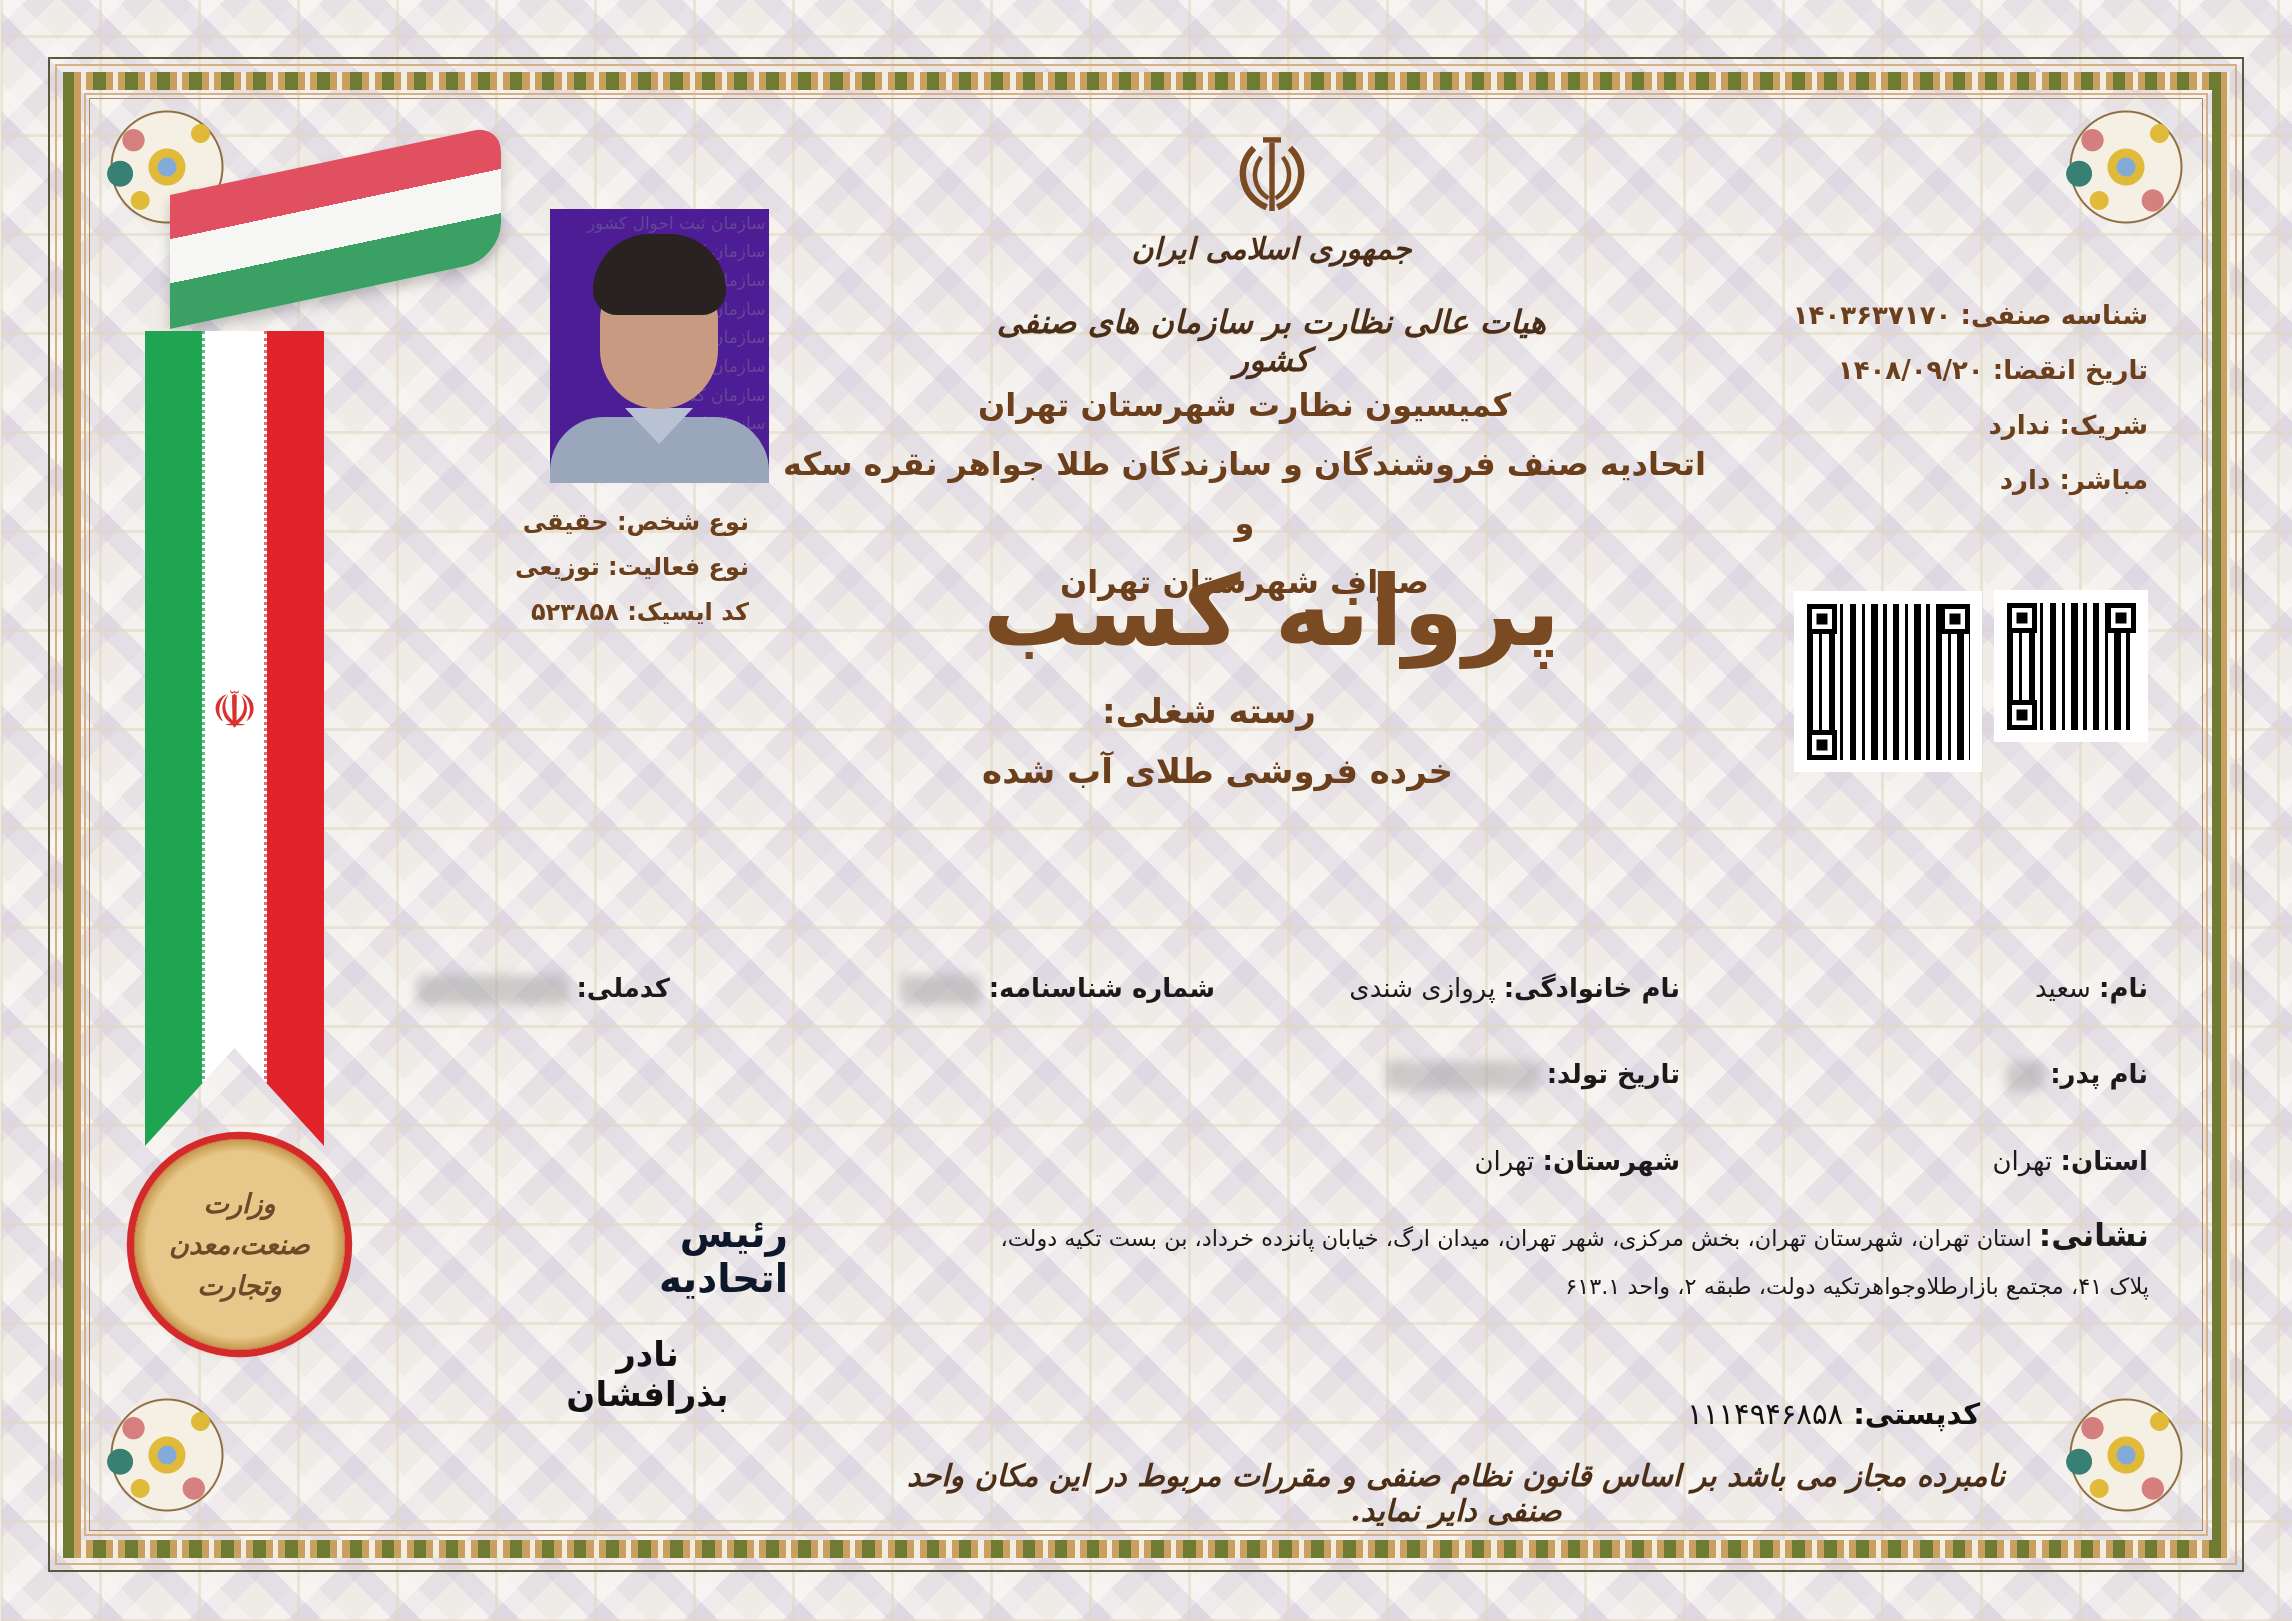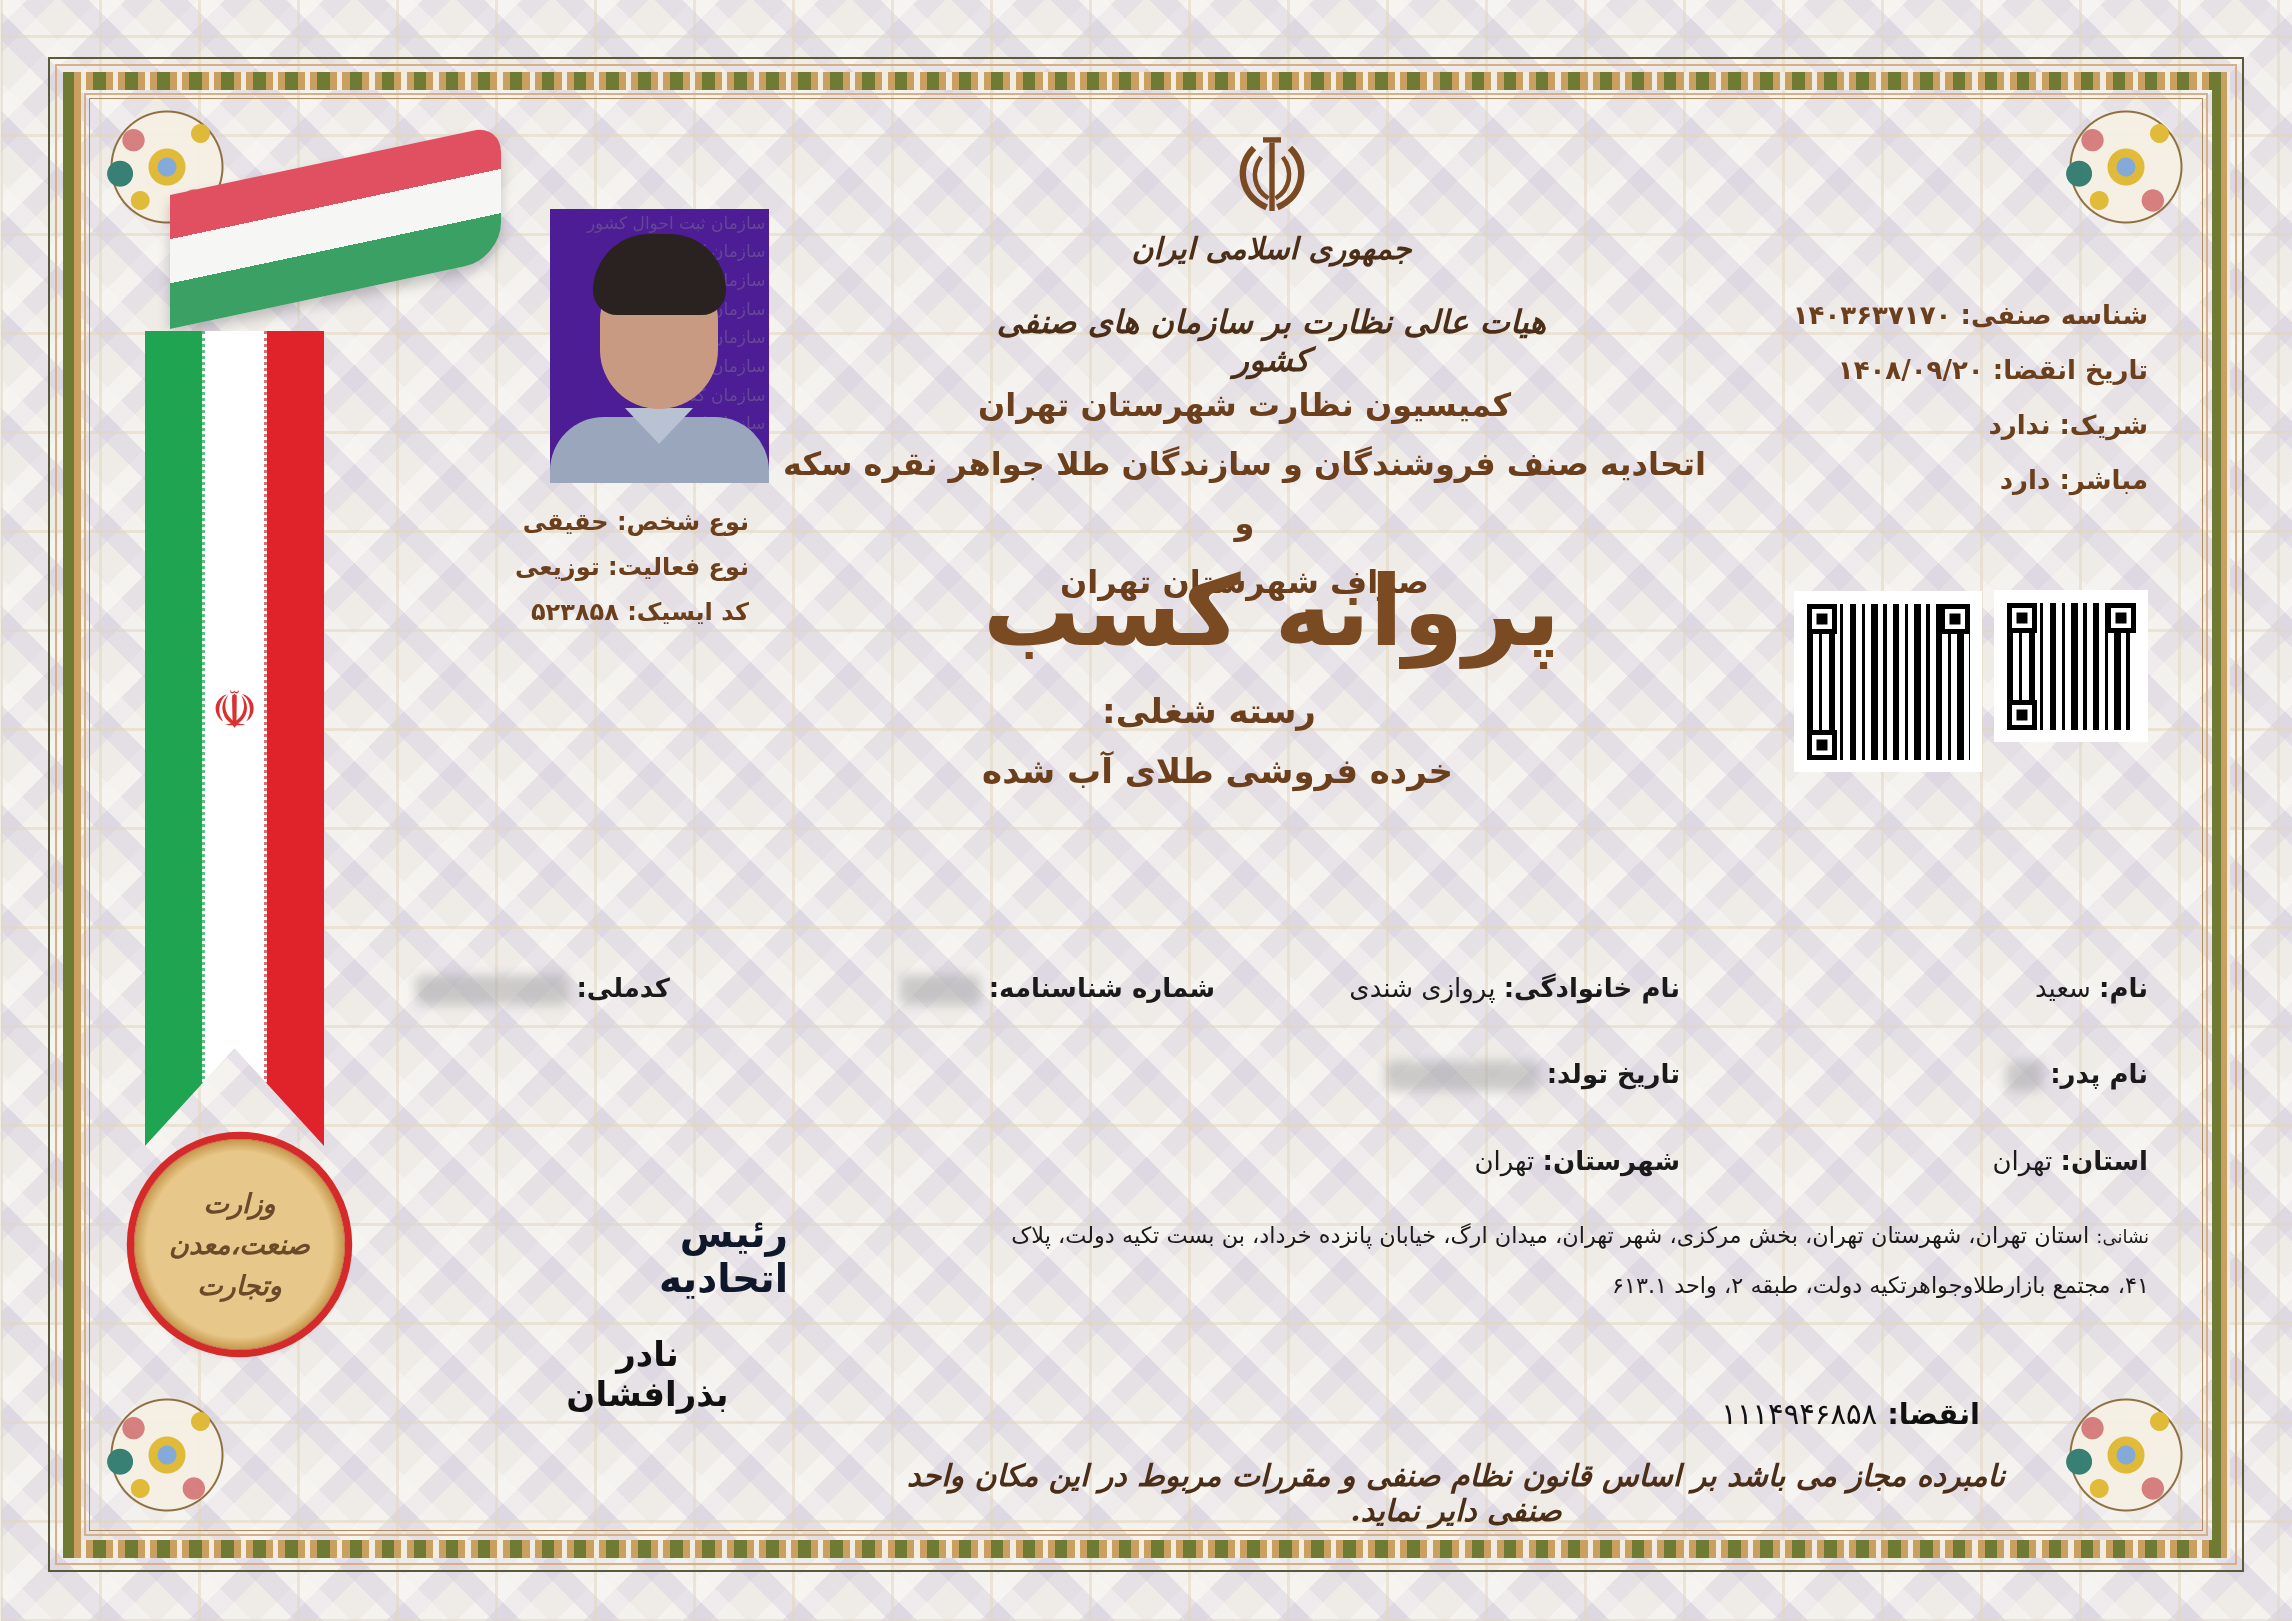--- a/index.html
+++ b/index.html
@@ -155,21 +155,21 @@
     
     .field { position: absolute; font-size: 26px; color: #1a1a1a; white-space: nowrap; }
     .field .k { font-weight: bold; }
     .field .v { font-weight: normal; }
     .blur { display: inline-block; background: rgba(170,170,170,0.55); filter: blur(5.4px); height: 30px; vertical-align: middle; border-radius: 5.4px; }
 
     .address {
       position: absolute; left: 994px; top: 1211px; width: 1155px;
       font-size: 22.4px; line-height: 48px; color: #1a1a1a; text-align: right;
     }
-    .address .k { font-weight: normal; font-size: 18px; }
+    .address .k { font-weight: bold; font-size: 31px; }
 
     .chair-title { position: absolute; left: 573px; top: 1211px; width: 215px; text-align: right; font-size: 39px; font-weight: bold; color: #0f172a; }
     .chair-name  { position: absolute; left: 531px; top: 1334px; width: 233px; text-align: center; font-size: 34px; font-weight: bold; color: #111; }
 
     .postal { position: absolute; left: 1684px; top: 1397px; width: 296px; font-size: 29px; font-weight: bold; color: #111; text-align: right; white-space: nowrap; }
 
     .footer-note {
       position: absolute; left: 905px; top: 1458px; width: 1102px; text-align: center;
       font-family: "DejaVu Serif", serif; font-style: italic; font-weight: bold;
       font-size: 30px; color: #4a2e18;
@@ -329,18 +329,18 @@
 
 <div class="address">
   <span class="k">نشانی:</span>
   <span>استان تهران، شهرستان تهران، بخش مرکزی، شهر تهران، میدان ارگ، خیابان پانزده خرداد، بن بست تکیه دولت، پلاک ۴۱، مجتمع بازارطلاوجواهرتکیه دولت، طبقه ۲، واحد ۶۱۳.۱</span>
 </div>
 
 <div class="chair-title">رئیس اتحادیه</div>
 <div class="chair-name">نادر بذرافشان</div>
 
 <div class="postal">
-  <span>انقضا:</span>
+  <span>کدپستی:</span>
   <span style="font-weight:normal">۱۱۱۴۹۴۶۸۵۸</span>
 </div>
 
 <div class="footer-note">نامبرده مجاز می باشد بر اساس قانون نظام صنفی و مقررات مربوط در این مکان واحد صنفی دایر نماید.</div>
 
 
 </body></html>

